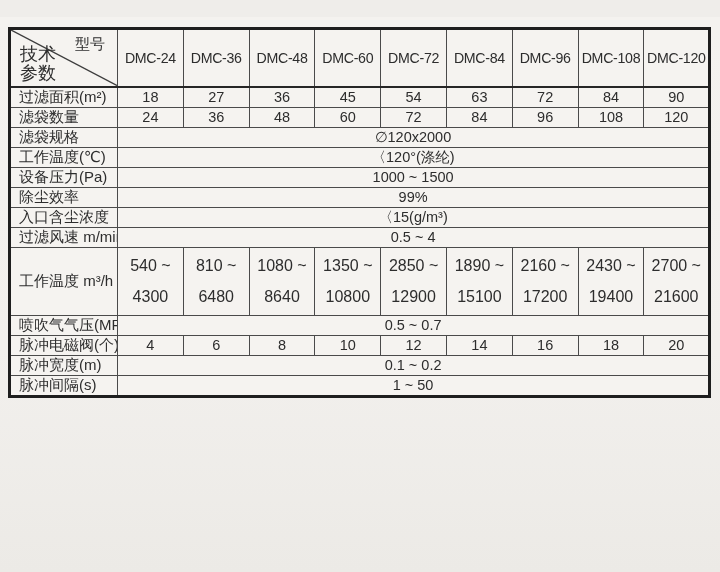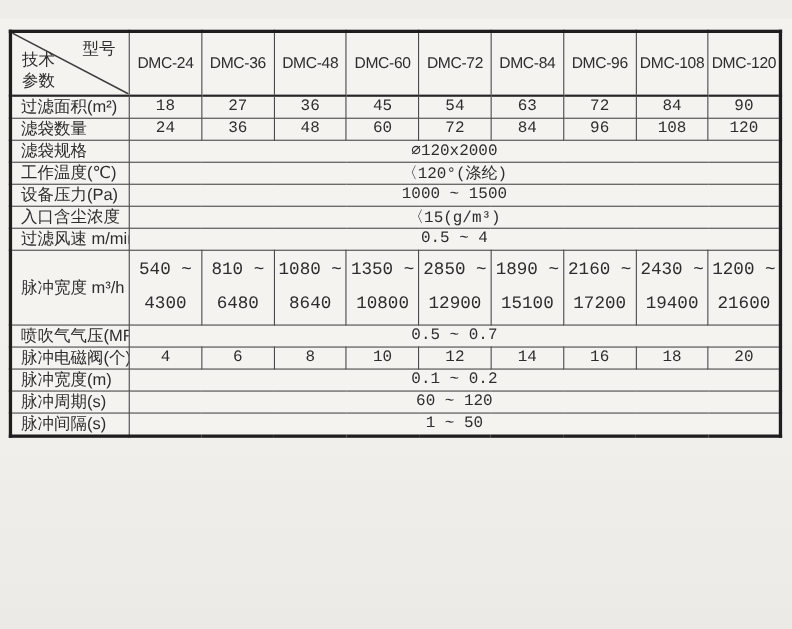--- a/index.html
+++ b/index.html
@@ -28,31 +28,31 @@
     font-size:14.5px;
     overflow:hidden;
     white-space:nowrap;
   }
   tr.r-header { height:58px; }
   tr.r-single { height:20px; }
   tr.r-tall   { height:68px; }
   tr.r-header td { border-bottom:2.5px solid #262626; }
   td.model { text-align:center; font-size:14.2px; letter-spacing:-0.3px; }
   td.label { text-align:left; padding-left:8px; font-size:15px; }
-  td.num   { text-align:center;font-family:Liberation Mono, monospace; }
+  td.num   { text-align:center; }
   td.span  { text-align:center; }
   td.range div { line-height:31px; text-align:center; font-size:16px; }
   
   td.corner { position:relative; }
   .corner-svg { position:absolute; inset:0; width:100%; height:100%; display:block; }
   .corner-top {
     position:absolute; top:5px; right:12px; font-size:15px;
   }
   .corner-bottom {
-    position:absolute; left:9px; bottom:3px; font-size:15px; line-height:19px;text-align:center;
+    position:absolute; left:9px; bottom:3px; font-size:18px; line-height:19px;text-align:center;
   }
   .corner-bottom span { display:block; }
 </style>
 </head>
 <body>
 
 <div class="sheet">
   <table class="spec">
     <colgroup>
       <col style="width:108px">
@@ -124,33 +124,37 @@
     <tr class="r-single">
       <td class="label">工作温度(℃)</td>
       <td class="num span" colspan="9">〈120°(涤纶)</td>
     </tr>
 
     <tr class="r-single">
       <td class="label">设备压力(Pa)</td>
       <td class="num span" colspan="9">1000 ~ 1500</td>
     </tr>
 
+    <tr class="r-single">
+      <td class="label">除尘效率</td>
+      <td class="num span" colspan="9">99%</td>
+    </tr>
 
     <tr class="r-single">
       <td class="label">入口含尘浓度</td>
       <td class="num span" colspan="9">〈15(g/m³)</td>
     </tr>
 
     <tr class="r-single">
       <td class="label">过滤风速 m/min</td>
       <td class="num span" colspan="9">0.5 ~ 4</td>
     </tr>
 
     <tr class="r-tall">
-      <td class="label">脉冲宽度 m³/h</td>
+      <td class="label">工作温度 m³/h</td>
       <td class="num range">
             <div>540 ~</div>
             <div>4300</div>
           </td>
       <td class="num range">
             <div>810 ~</div>
             <div>6480</div>
           </td>
       <td class="num range">
             <div>1080 ~</div>
@@ -170,21 +174,21 @@
           </td>
       <td class="num range">
             <div>2160 ~</div>
             <div>17200</div>
           </td>
       <td class="num range">
             <div>2430 ~</div>
             <div>19400</div>
           </td>
       <td class="num range">
-            <div>1200 ~</div>
+            <div>2700 ~</div>
             <div>21600</div>
           </td>
     </tr>
 
     <tr class="r-single">
       <td class="label">喷吹气气压(MPa)</td>
       <td class="num span" colspan="9">0.5 ~ 0.7</td>
     </tr>
 
     <tr class="r-single">
@@ -198,24 +202,20 @@
       <td class="num">16</td>
       <td class="num">18</td>
       <td class="num">20</td>
     </tr>
 
     <tr class="r-single">
       <td class="label">脉冲宽度(m)</td>
       <td class="num span" colspan="9">0.1 ~ 0.2</td>
     </tr>
 
-    <tr class="r-single">
-      <td class="label">脉冲周期(s)</td>
-      <td class="num span" colspan="9">60 ~ 120</td>
-    </tr>
 
     <tr class="r-single">
       <td class="label">脉冲间隔(s)</td>
       <td class="num span" colspan="9">1 ~ 50</td>
     </tr>
   </tbody>
     </table>
 </div>
 
 </body></html>

